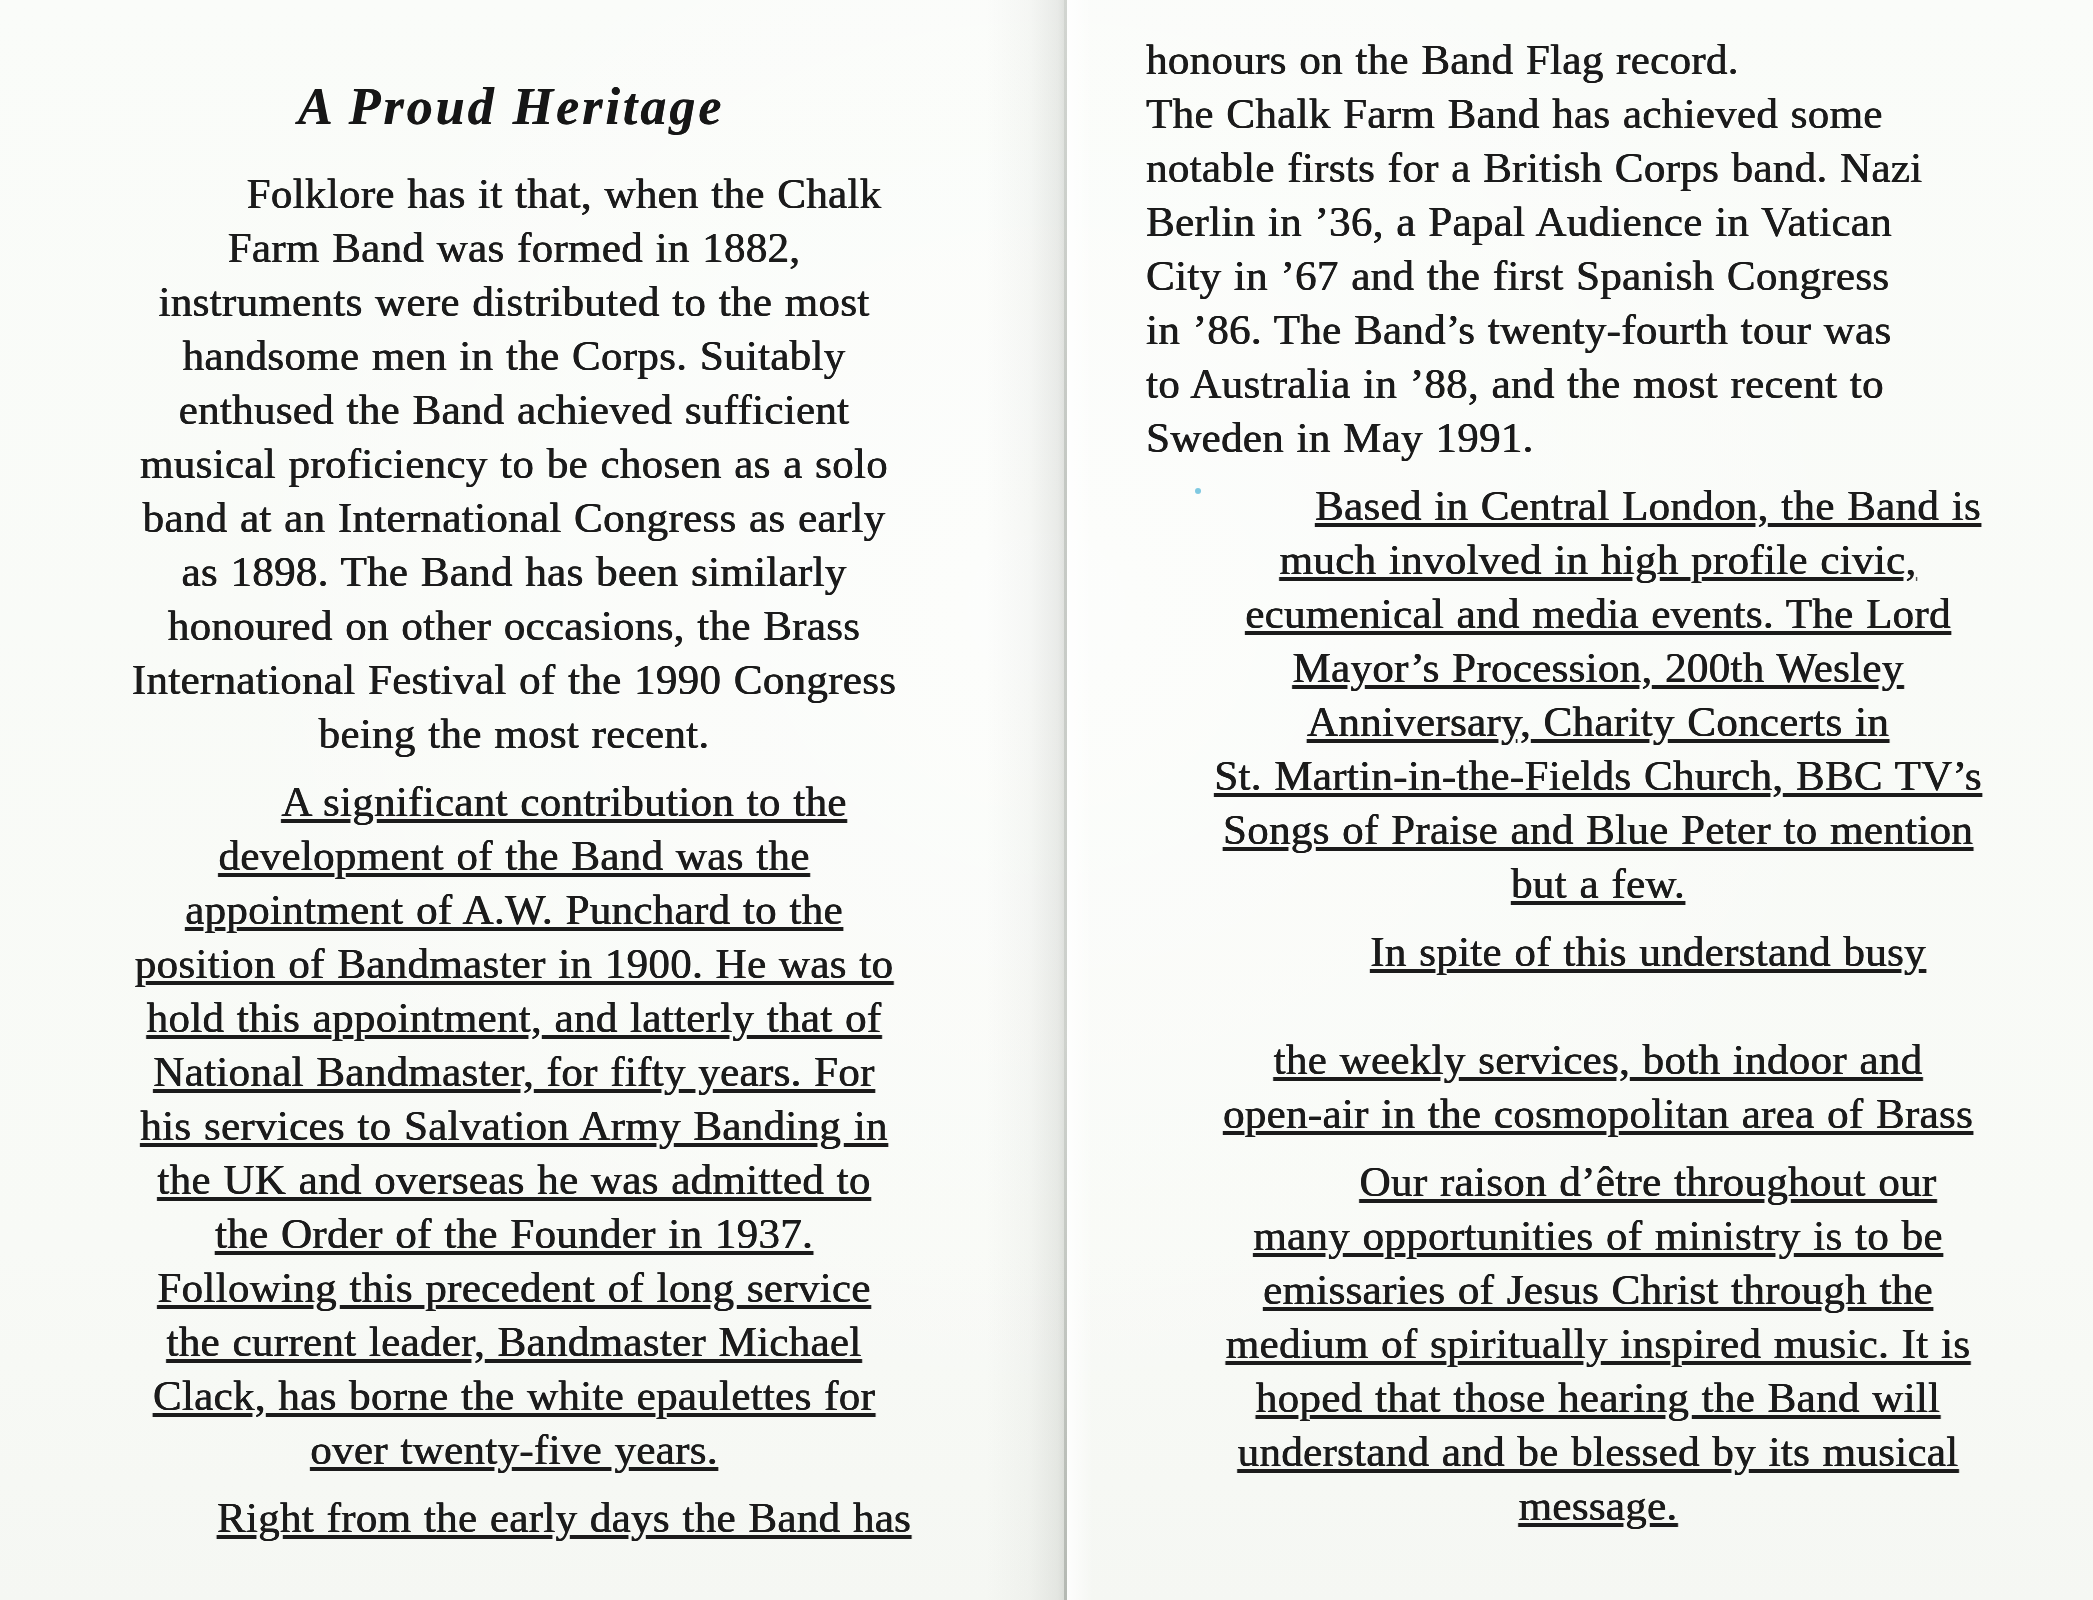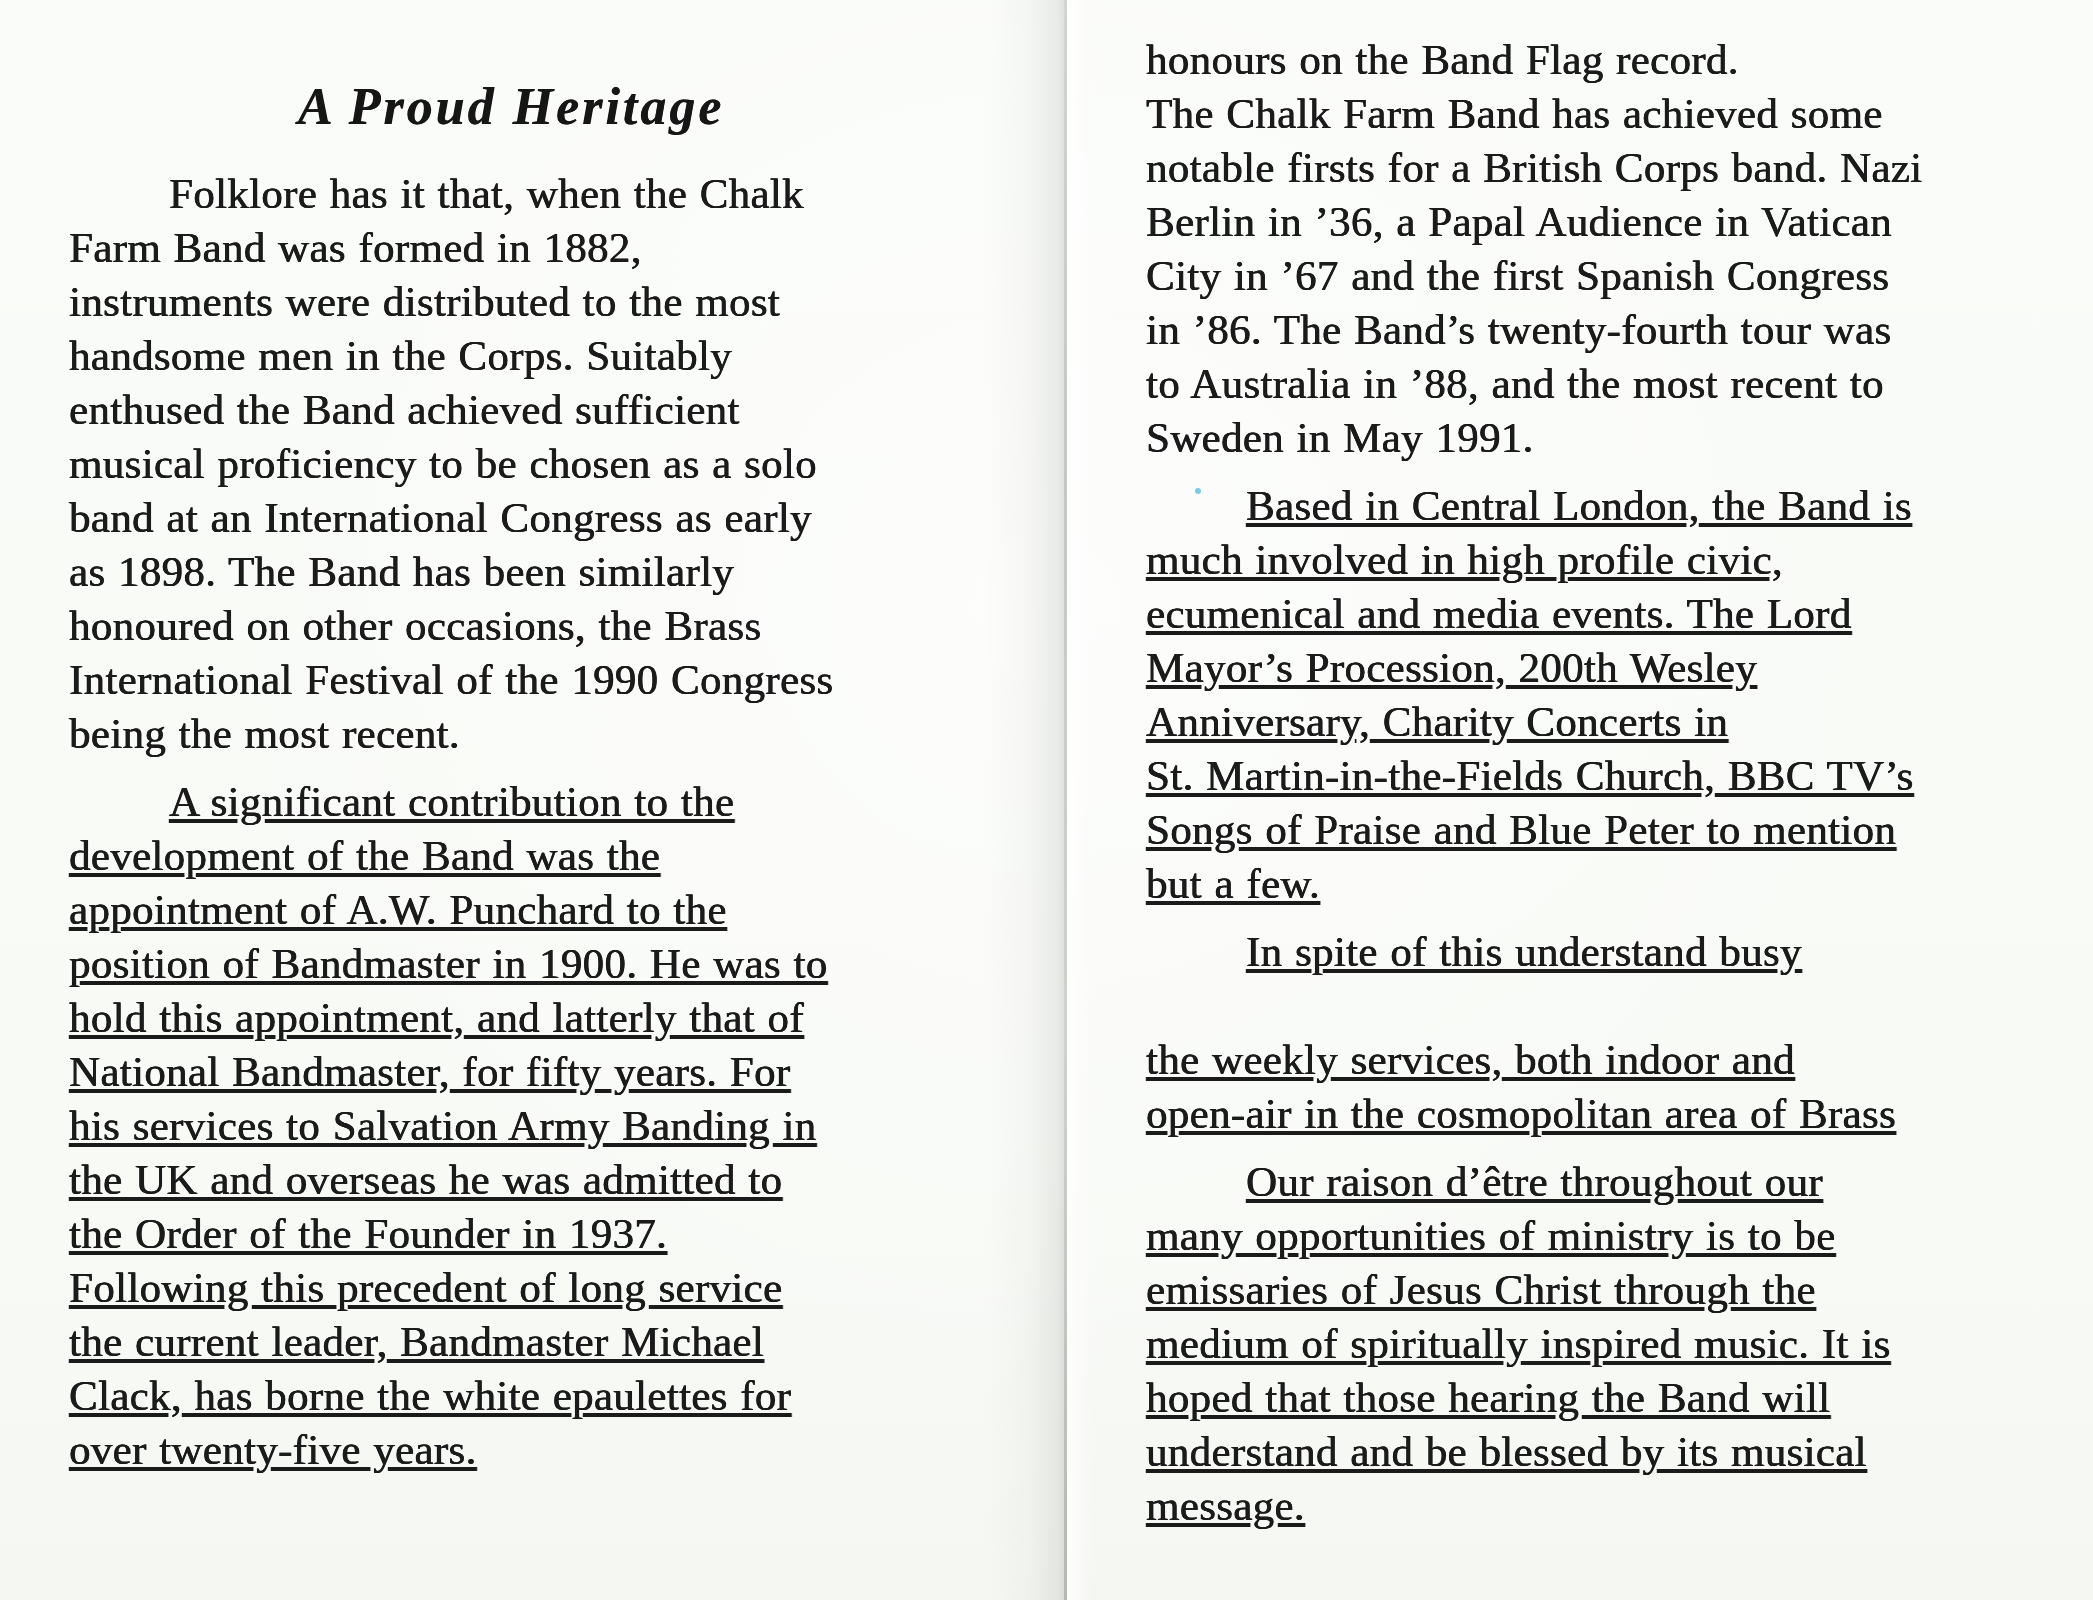--- a/index.html
+++ b/index.html
@@ -41,21 +41,21 @@
     letter-spacing: 0.3px;
     word-spacing: 1.5px;
     color: #1b1b1b;
     text-shadow: 0.45px 0 currentColor, -0.2px 0 currentColor;
   }
   .left-col  { left: 58px;   top: 156px; width: 912px; }
   .right-col { left: 1135px; top: 22px;  width: 926px; }
 
   .para { margin: 11px; }
   .para + .para { margin-top: 14px; text-decoration: underline; }
-  .para.indent { text-indent: 100px; }
+  .para.indent { text-indent: 100px; text-align: center; }
   .line { white-space: nowrap; }
 
   
   .fold-shadow {
     position: absolute;
     left: 986px;
     top: 0;
     width: 78px;
     height: 1600px;
     background: linear-gradient(90deg,
@@ -101,21 +101,21 @@
   }
 </style>
 </head>
 <body>
 
 <h1 class="page-title">A Proud Heritage</h1>
 
 <div class="text-col left-col">
     <p class="para indent"><span class="line">Folklore has it that, when the Chalk</span><br><span class="line">Farm Band was formed in 1882,</span><br><span class="line">instruments were distributed to the most</span><br><span class="line">handsome men in the Corps. Suitably</span><br><span class="line">enthused the Band achieved sufficient</span><br><span class="line">musical proficiency to be chosen as a solo</span><br><span class="line">band at an International Congress as early</span><br><span class="line">as 1898. The Band has been similarly</span><br><span class="line">honoured on other occasions, the Brass</span><br><span class="line">International Festival of the 1990 Congress</span><br><span class="line">being the most recent.</span></p>
     <p class="para indent"><span class="line">A significant contribution to the</span><br><span class="line">development of the Band was the</span><br><span class="line">appointment of A.W. Punchard to the</span><br><span class="line">position of Bandmaster in 1900. He was to</span><br><span class="line">hold this appointment, and latterly that of</span><br><span class="line">National Bandmaster, for fifty years. For</span><br><span class="line">his services to Salvation Army Banding in</span><br><span class="line">the UK and overseas he was admitted to</span><br><span class="line">the Order of the Founder in 1937.</span><br><span class="line">Following this precedent of long service</span><br><span class="line">the current leader, Bandmaster Michael</span><br><span class="line">Clack, has borne the white epaulettes for</span><br><span class="line">over twenty-five years.</span></p>
-    <p class="para indent"><br></p>
+    <p class="para indent"><span class="line">Right from the early days the Band has</span><br></p>
   </div>
 
 <div class="text-col right-col">
     <p class="para"><span class="line">honours on the Band Flag record.</span><br><span class="line">The Chalk Farm Band has achieved some</span><br><span class="line">notable firsts for a British Corps band. Nazi</span><br><span class="line">Berlin in ’36, a Papal Audience in Vatican</span><br><span class="line">City in ’67 and the first Spanish Congress</span><br><span class="line">in ’86. The Band’s twenty-fourth tour was</span><br><span class="line">to Australia in ’88, and the most recent to</span><br><span class="line">Sweden in May 1991.</span></p>
     <p class="para indent"><span class="line">Based in Central London, the Band is</span><br><span class="line">much involved in high profile civic,</span><br><span class="line">ecumenical and media events. The Lord</span><br><span class="line">Mayor’s Procession, 200th Wesley</span><br><span class="line">Anniversary, Charity Concerts in</span><br><span class="line">St. Martin-in-the-Fields Church, BBC TV’s</span><br><span class="line">Songs of Praise and Blue Peter to mention</span><br><span class="line">but a few.</span></p>
     <p class="para indent"><span class="line">In spite of this understand busy</span><br><br><span class="line">the weekly services, both indoor and</span><br><span class="line">open-air in the cosmopolitan area of Brass</span><br></p>
     <p class="para indent"><span class="line">Our raison d’être throughout our</span><br><span class="line">many opportunities of ministry is to be</span><br><span class="line">emissaries of Jesus Christ through the</span><br><span class="line">medium of spiritually inspired music. It is</span><br><span class="line">hoped that those hearing the Band will</span><br><span class="line">understand and be blessed by its musical</span><br><span class="line">message.</span></p>
   </div>
 
 <div class="fold-shadow"></div>

